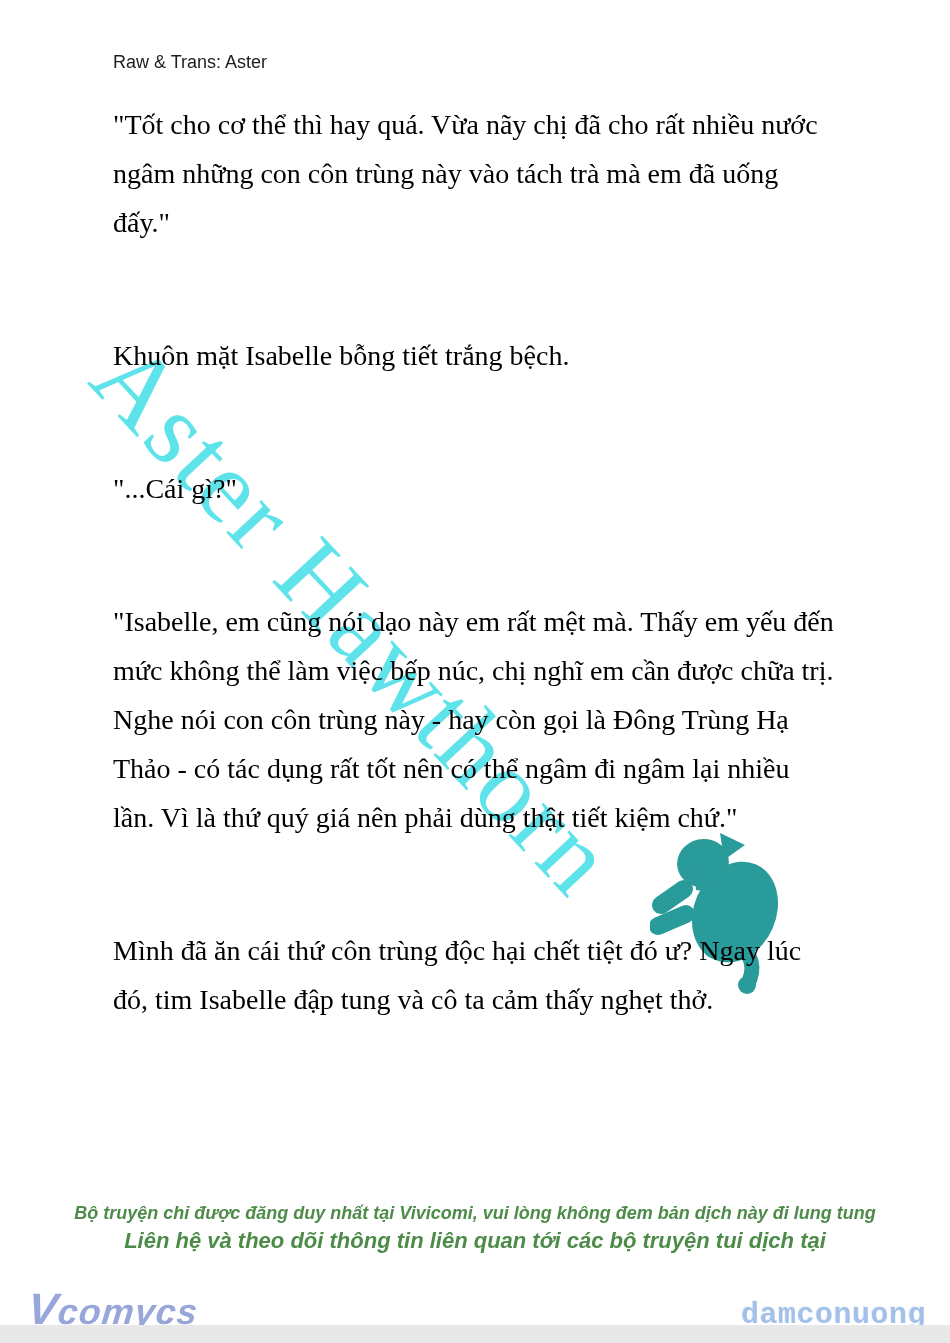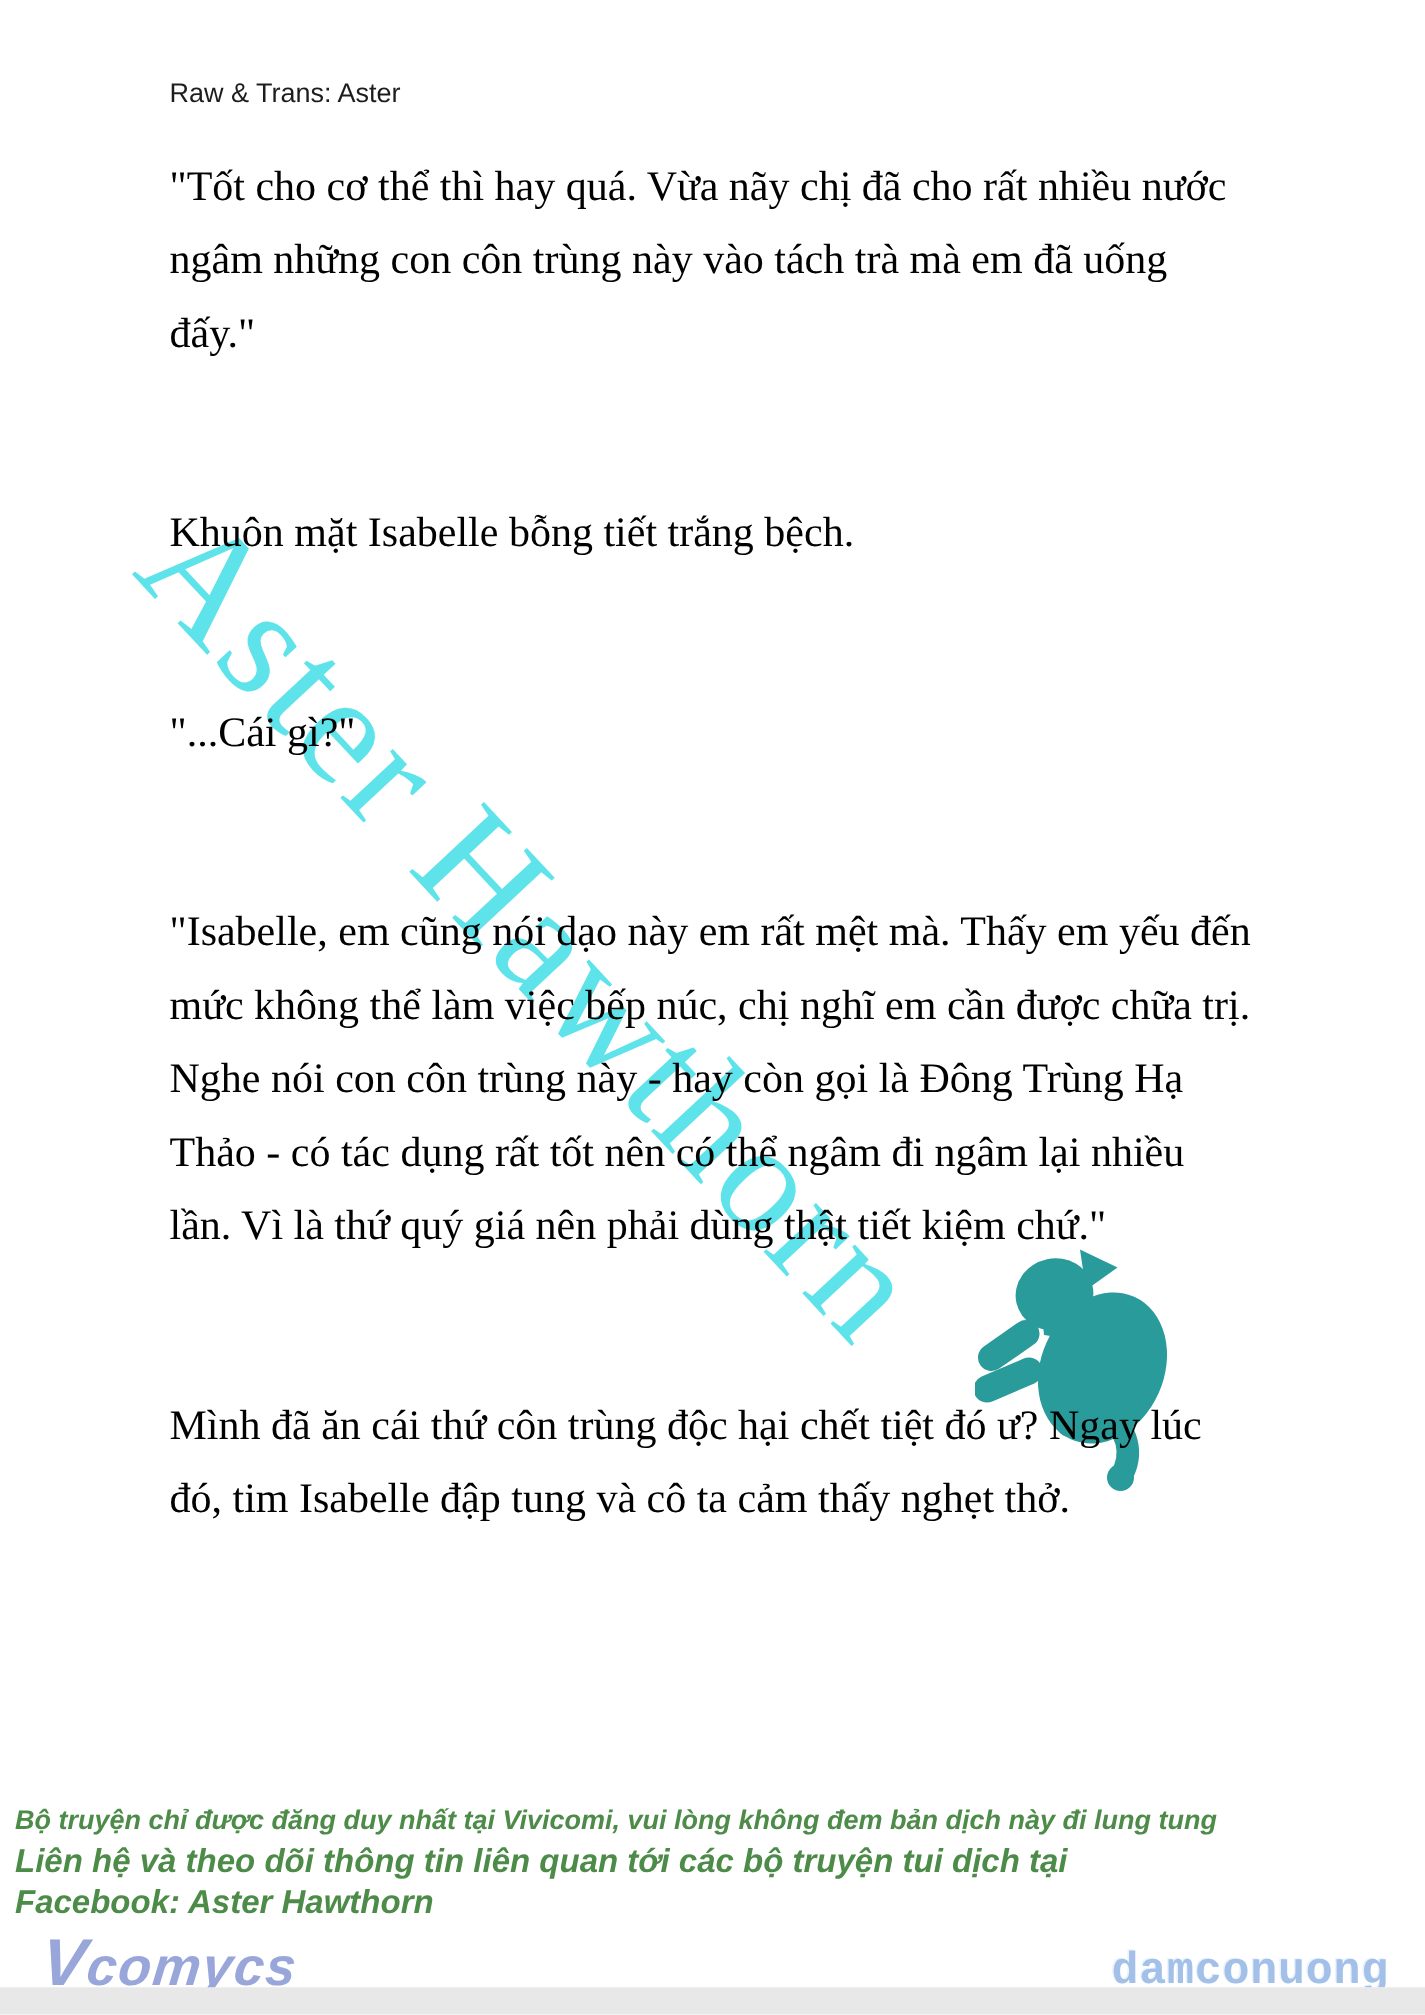--- a/index.html
+++ b/index.html
@@ -36,25 +36,25 @@
   }
   
   .cat{
     position:absolute;left:650px;top:830px;width:150px;height:175px;
     color:var(--cat-color,#2a9b9b);
     z-index:1;
   }
   
   .footer-notice{
     position:absolute;left:0;right:0;top:1200px;
-    text-align:left;
+    text-align:center;
     font-family:"Liberation Sans","DejaVu Sans",sans-serif;
     font-style:italic;font-weight:bold;
     color:var(--footer-color,#4d8b48);
-    line-height:27px;z-index:2;margin-left:10px;
+    line-height:27px;z-index:2;
   }
   .footer-line-1{font-size:18px;}
   .footer-line-2,.footer-line-3{font-size:22px;}
   
   .logo-left{
     position:absolute;left:28px;top:1284px;
     font-family:"Liberation Sans","DejaVu Sans",sans-serif;
     font-style:italic;font-weight:bold;
     font-size:36px;letter-spacing:1px;
     color:var(--logo-left-color,#99a6d9);
@@ -100,20 +100,19 @@
     <p>"Tốt cho cơ thể thì hay quá. Vừa nãy chị đã cho rất nhiều nước ngâm những con côn trùng này vào tách trà mà em đã uống đấy."</p>
     <p>Khuôn mặt Isabelle bỗng tiết trắng bệch.</p>
     <p>"...Cái gì?"</p>
     <p>"Isabelle, em cũng nói dạo này em rất mệt mà. Thấy em yếu đến mức không thể làm việc bếp núc, chị nghĩ em cần được chữa trị. Nghe nói con côn trùng này - hay còn gọi là Đông Trùng Hạ Thảo - có tác dụng rất tốt nên có thể ngâm đi ngâm lại nhiều lần. Vì là thứ quý giá nên phải dùng thật tiết kiệm chứ."</p>
     <p>Mình đã ăn cái thứ côn trùng độc hại chết tiệt đó ư? Ngay lúc đó, tim Isabelle đập tung và cô ta cảm thấy nghẹt thở.</p>
   </div>
 
   <div class="footer-notice">
     <div class="footer-line-1">Bộ truyện chỉ được đăng duy nhất tại Vivicomi, vui lòng không đem bản dịch này đi lung tung</div>
     <div class="footer-line-2">Liên hệ và theo dõi thông tin liên quan tới các bộ truyện tui dịch tại</div>
-    <div class="footer-line-3">Facebook: Aster Hawthorn</div>
   </div>
 
   <div class="logo-left">Vcomycs</div>
 
   <div class="logo-right">damconuong</div>
 
 </div>
 
 </body></html>

